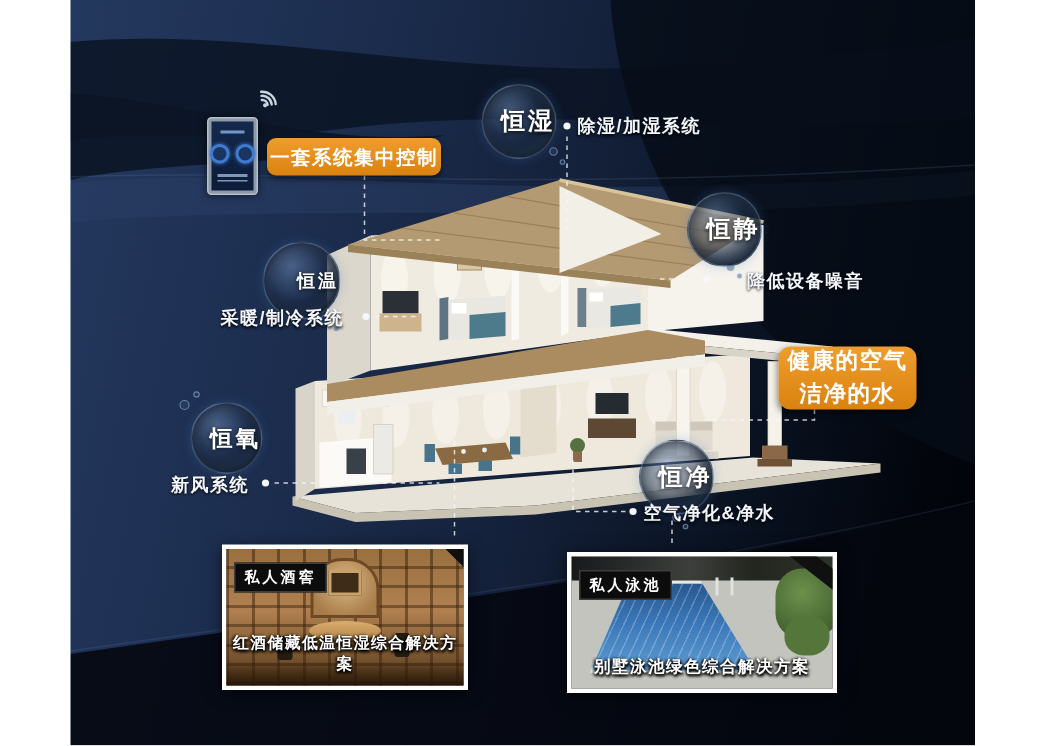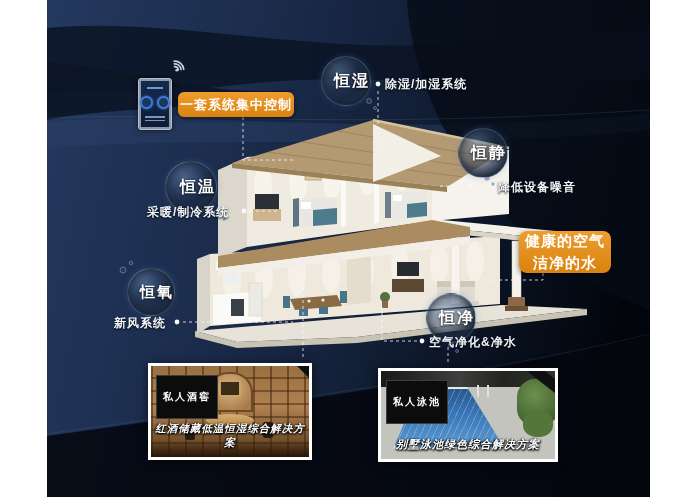--- a/index.html
+++ b/index.html
@@ -32,21 +32,21 @@
 
   
   .bubble{position:absolute;border-radius:50%;display:flex;align-items:center;justify-content:flex-end;
     color:#fff;font-weight:bold;letter-spacing:2px;text-shadow:0 1px 3px rgba(0,0,0,.85);
     background:radial-gradient(circle at 36% 30%,rgba(110,140,180,.55),rgba(44,64,96,.5) 42%,rgba(9,16,30,.94) 78%);
     border:1px solid rgba(150,182,216,.3);
     box-shadow:inset 0 0 10px rgba(0,0,0,.75),inset -3px -4px 8px rgba(116,168,228,.3),
                inset 3px 4px 6px rgba(150,180,215,.16),0 0 7px rgba(70,120,185,.28);}
   .b-humidity{left:274px;top:56px;width:48px;height:48px;font-size:16px;}
   .b-quiet{left:411px;top:128px;width:48px;height:48px;font-size:16px;}
-  .b-temperature{left:118px;top:161px;width:50px;height:50px;font-size:16px;}
+  .b-temperature{left:128px;top:161px;width:50px;height:50px;font-size:12px;}
   .b-oxygen{left:80px;top:268px;width:46px;height:46px;font-size:15px;}
   .b-purity{left:379px;top:293px;width:48px;height:48px;font-size:16px;}
 
   
   .sys-label{position:absolute;color:#f2f5fa;font-size:12px;font-weight:bold;letter-spacing:1px;
     white-space:nowrap;text-shadow:0 1px 2px #000;}
   .l-dehumid{left:338px;top:76px;}
   .l-noise{left:431px;top:179px;padding-left:20px;}
   .l-heating{left:100px;top:204px;}
   .l-fresh{left:67px;top:315px;}
@@ -83,23 +83,23 @@
     background:
       repeating-linear-gradient(115deg,rgba(255,255,255,.22) 0 1px,transparent 1px 6px),
       linear-gradient(#27588f 0%,#3a77b8 45%,#5d9bd2 100%);
     border:2px solid #e9eae4;box-sizing:border-box;}
   .pool-ladder{position:absolute;left:96px;top:14px;width:8px;height:12px;
     border-left:2px solid #dfe2df;border-right:2px solid #dfe2df;}
   .pool-ribbon{position:absolute;top:1px;right:-8px;width:38px;height:11px;background:#101010;transform:rotate(38deg);}
   .wine-corner{position:absolute;top:-2px;right:-2px;width:0;height:0;
     border-left:16px solid transparent;border-top:16px solid #101010;}
   .card-tag{position:absolute;top:9px;left:5px;background:#0c0c0c;color:#fff;font-size:10px;font-weight:bold;
-    padding:14px 6px;letter-spacing:2px;border:1px solid #3d3d3d;}
+    padding:2px 6px;letter-spacing:2px;border:1px solid #3d3d3d;}
   .card-caption{position:absolute;bottom:7px;left:0;width:100%;text-align:center;color:#fff;
-    font-weight:bold;letter-spacing:1px;text-shadow:0 1px 2px #000,1px 1px 2px #000,-1px 0 2px #000;font-style:italic;}
+    font-weight:bold;letter-spacing:1px;text-shadow:0 1px 2px #000,1px 1px 2px #000,-1px 0 2px #000;}
   .card-wine .card-caption{font-size:10.5px;}
   .card-pool .card-caption{font-size:11px;}
 </style>
 </head>
 <body>
 
 <div id="app">
   <div class="stage">
 
     <svg class="layer" viewBox="0 0 603 497" aria-hidden="true">

